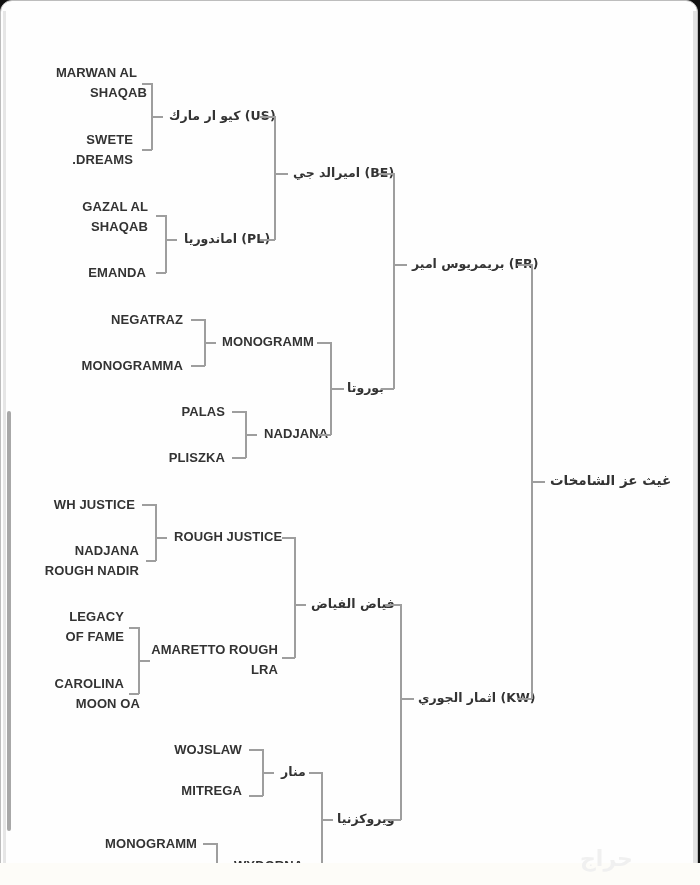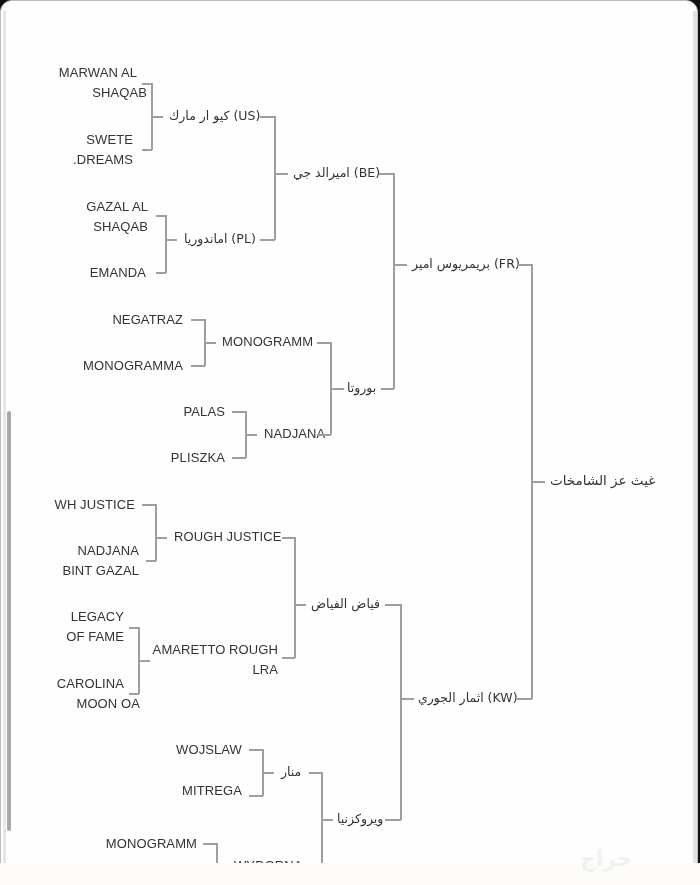--- a/index.html
+++ b/index.html
@@ -5,21 +5,21 @@
   html, body { margin:0; padding:0; }
   body { width:700px; height:885px; background:#111; position:relative; overflow:hidden;
          font-family:"Liberation Sans", "DejaVu Sans", sans-serif; }
   .card { position:absolute; left:0; top:0; width:698px; height:885px; background:#fefefe;
           border:1px solid #bdbdbd; border-radius:12px 12px 0 0; box-sizing:border-box; overflow:hidden; }
   .edge-right { position:absolute; right:0; top:10px; width:4px; height:875px; background:#e2e2e2; }
   .edge-left { position:absolute; left:2px; top:10px; width:3px; height:875px; background:#e6e6e6; }
   .scrollbar { position:absolute; left:6px; top:410px; width:4px; height:420px; background:#a8a8a8; border-radius:2px; }
   .clip { position:absolute; left:0; top:0; width:698px; height:863px; overflow:hidden; }
   .lbl { position:absolute; font-size:13px; color:#333; white-space:nowrap; line-height:20px;
-         letter-spacing:0.1px; }
+         letter-spacing:0.1px;font-weight:bold; }
   .lbl.r { text-align:right; }
   .ar { font-family:"DejaVu Sans", sans-serif; font-size:12.5px; color:#333; }
   .ln { position:absolute; background:#9e9e9e; }
   .h { height:1.5px; }
   .v { width:1.5px; }
   .bottom-fade { position:absolute; left:0; top:863px; width:700px; height:22px; background:#fdfcf8; }
   .watermark { position:absolute; left:572px; top:848px; width:110px; height:28px; }
   .watermark span { position:absolute; font-family:"DejaVu Sans", sans-serif; font-size:22px; color:#f0f0f0;
                     font-weight:bold; left:8px; top:-2px; letter-spacing:3px; }
 </style>
@@ -41,21 +41,21 @@
     <div class="lbl r" style="right:551px; top:216px;">SHAQAB</div>
     <div class="lbl r" style="right:553px; top:262px;">EMANDA</div>
 
     <div class="lbl r" style="right:516px; top:309px;">NEGATRAZ</div>
     <div class="lbl r" style="right:516px; top:355px;">MONOGRAMMA</div>
     <div class="lbl r" style="right:474px; top:401px;">PALAS</div>
     <div class="lbl r" style="right:474px; top:447px;">PLISZKA</div>
 
     <div class="lbl r" style="right:564px; top:494px;">WH JUSTICE</div>
     <div class="lbl r" style="right:560px; top:540px;">NADJANA</div>
-    <div class="lbl r" style="right:560px; top:560px;">BINT GAZAL</div>
+    <div class="lbl r" style="right:560px; top:560px;">ROUGH NADIR</div>
 
     <div class="lbl r" style="right:575px; top:606px;">LEGACY</div>
     <div class="lbl r" style="right:575px; top:626px;">OF FAME</div>
     <div class="lbl r" style="right:575px; top:673px;">CAROLINA</div>
     <div class="lbl r" style="right:559px; top:693px;">MOON OA</div>
 
     <div class="lbl r" style="right:457px; top:739px;">WOJSLAW</div>
     <div class="lbl r" style="right:457px; top:780px;">MITREGA</div>
     <div class="lbl r" style="right:502px; top:833px;">MONOGRAMM</div>
 

